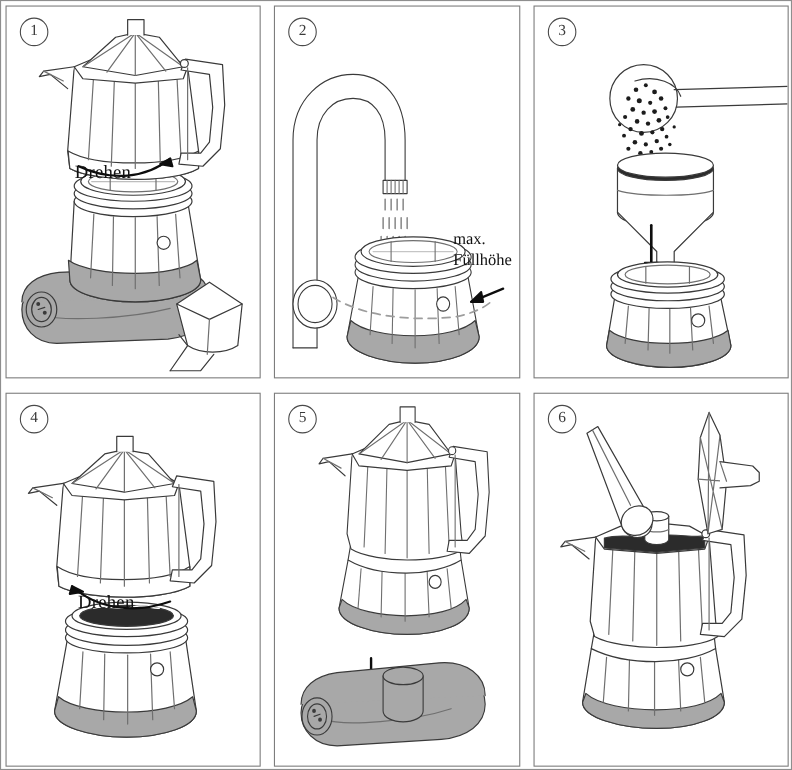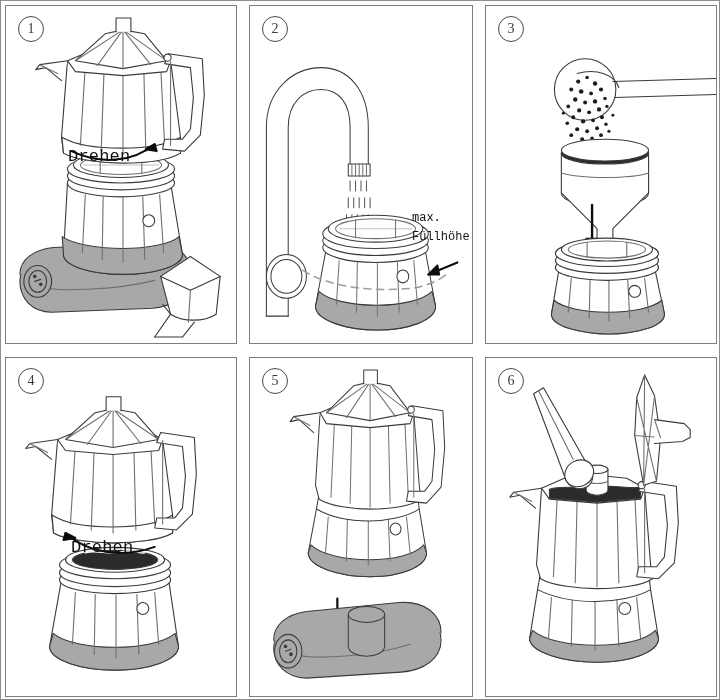--- a/index.html
+++ b/index.html
@@ -36,28 +36,28 @@
     border:1.4px solid #4a4a4a;
     color:#3a3a3a;
     display:flex;align-items:center;justify-content:center;
     font-size:14px;line-height:1;
     font-family:"Liberation Serif",serif;
     background:transparent;
     user-select:none;
   }
   .lbl{
     position:absolute;
-    font-family:Liberation Mono, monospace;
+    font-family:Liberation Serif, serif;
     color:#111;
     white-space:pre;
     user-select:none;
   }
   .lbl-drehen1{left:62px;top:141px;font-size:17px;letter-spacing:.2px;}
   .lbl-drehen4{left:65px;top:180px;font-size:17px;letter-spacing:.2px;}
-  .lbl-fuell{left:162px;top:203px;font-size:12px;line-height:19px;}
+  .lbl-fuell{left:162px;top:203px;font-size:15px;line-height:19px;}
 </style>
 </head>
 <body>
 
 <div id="sheet">
   <div class="grid">
 
     <div class="panel">
       <svg viewBox="0 0 232 339" preserveAspectRatio="none">
         <g fill="none" stroke="#3a3a3a" stroke-width="1.1" stroke-linejoin="round" stroke-linecap="round">

